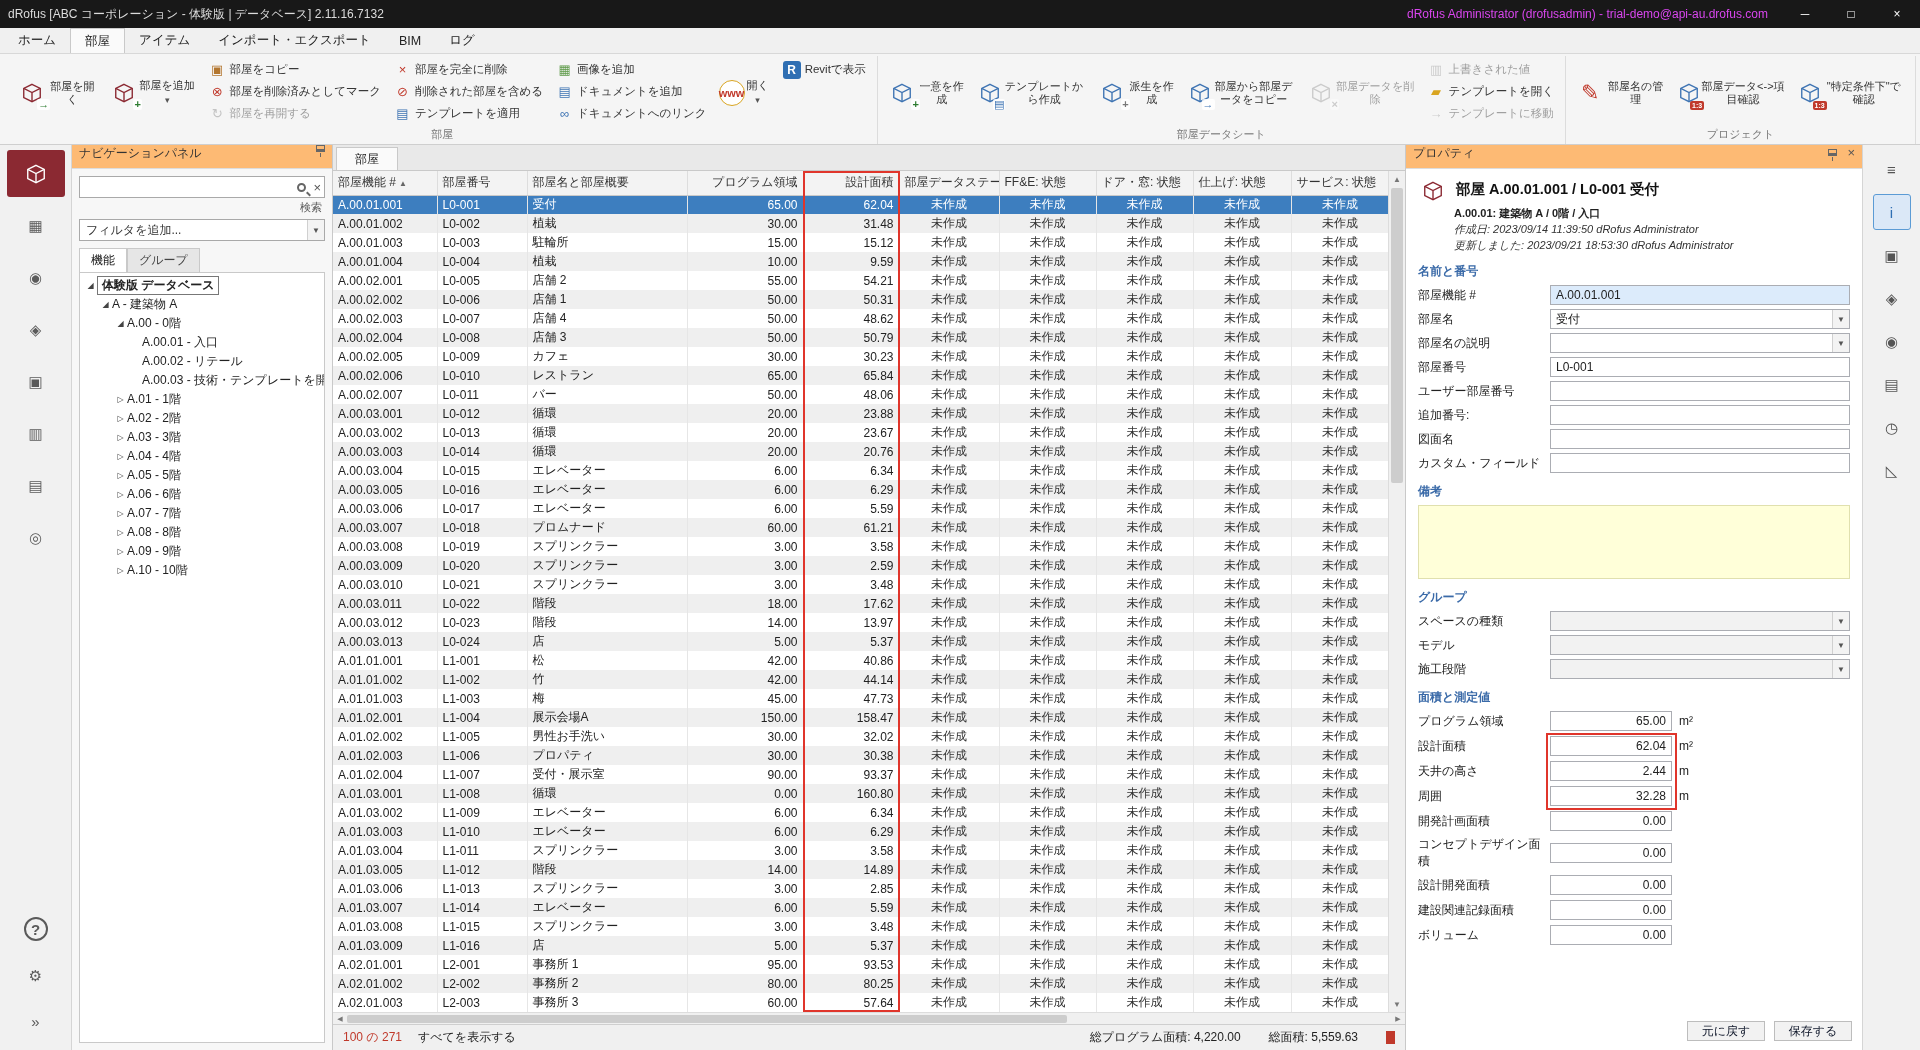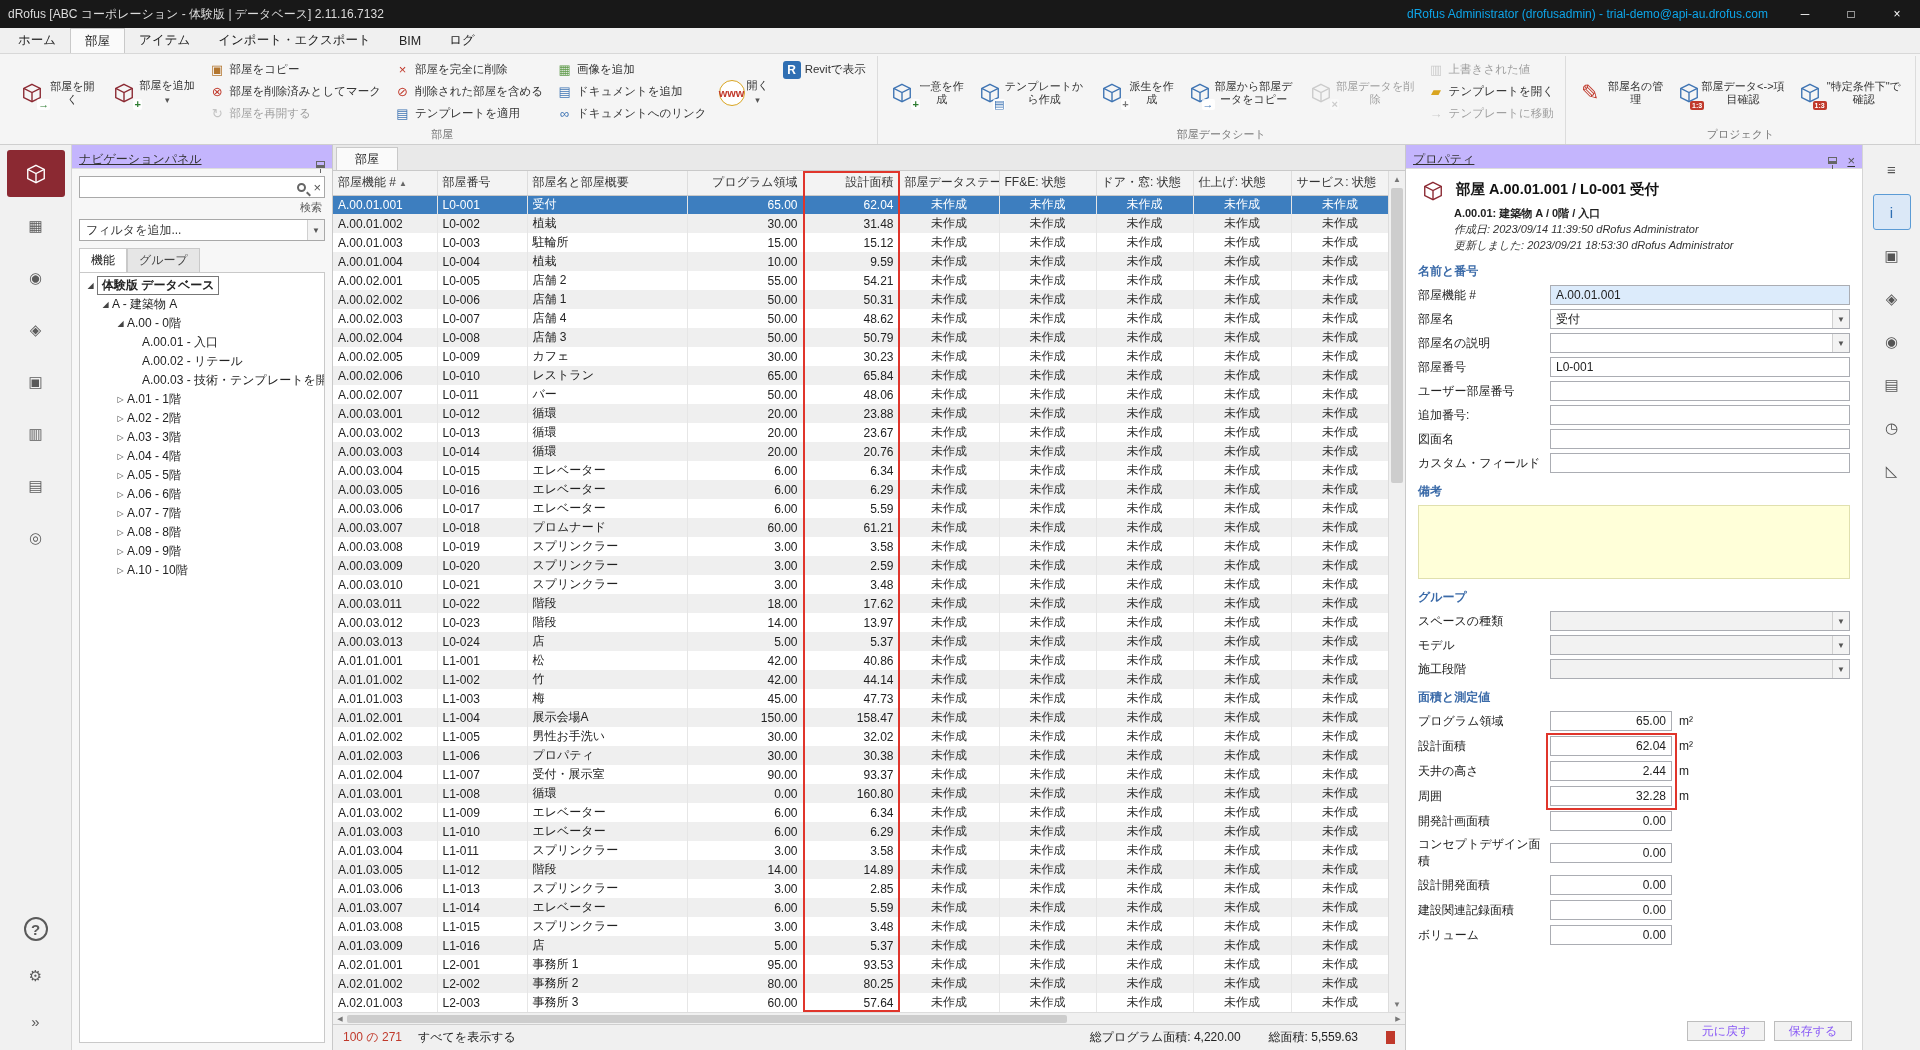--- a/index.html
+++ b/index.html
@@ -2,21 +2,21 @@
 <html style="--accent: #8B2932; --selection: #3d7ebf; --annotation: #e0352b;"><head>
 <meta charset="utf-8">
 <style>
   * { box-sizing: border-box; margin: 0; padding: 0; }
   :root { --accent:#8B2932; --selection:#3d7ebf; --annotation:#e0352b; }
   body { font-family: "Liberation Sans","DejaVu Sans",sans-serif; background:#444; }
   .app { width:1920px; height:1050px; position:relative; background:#e8e8e8; color:#222; font-size:12px; overflow:hidden; }
 
   
   .titlebar { height:28px; background:#181818; color:#dcdcdc; display:flex; align-items:center; padding-left:8px; font-size:12px; }
-  .tb-user { margin-left:auto; color:#0ea5e9; }
+  .tb-user { margin-left:auto; color:#d946ef; }
   .win-btns { display:flex; margin-left:14px; }
   .win-btn { width:46px; height:28px; display:flex; align-items:center; justify-content:center; color:#fff; font-size:12px; }
 
   
   .menubar { height:26px; background:#f0f0f0; border-bottom:1px solid #d8d8d8; display:flex; align-items:stretch; padding-left:4px; }
   .menu-item { padding:0 14px; display:flex; align-items:center; font-size:12.5px; color:#222; }
   .menu-item.active { background:#fafafa; border:1px solid #c9c9c9; border-bottom:none; }
 
   
   .ribbon { height:91px; background:#f5f5f5; border-bottom:1px solid #cfcfcf; display:flex; padding:2px 4px 0 8px; }
@@ -46,21 +46,21 @@
   
   .leftstrip { width:72px; background:#f1f1f1; border-right:1px solid #d5d5d5; display:flex; flex-direction:column; align-items:center; padding-top:5px; gap:5px; }
   .ls-btn { width:58px; height:47px; display:flex; align-items:center; justify-content:center; border-radius:3px; color:#5a5a5a; font-size:23px; }
   .ls-btn.active { background:var(--accent); color:#fff; }
   .ls-bottom { margin-top:auto; display:flex; flex-direction:column; gap:12px; padding-bottom:12px; align-items:center; }
   .ls-bottom .ls-btn { height:34px; font-size:20px; }
   .help-circle { width:24px; height:24px; border:2px solid #5a5a5a; border-radius:50%; display:flex; align-items:center; justify-content:center; font-size:15px; font-weight:bold; }
 
   
   .navpanel { width:261px; background:#f7f7f7; border-right:1px solid #c9c9c9; display:flex; flex-direction:column; }
-  .panel-header { height:24px; background:#c4b5fd; border-bottom:1px solid #ddd; display:flex; align-items:flex-end; gap:8px; padding:0 7px; font-size:12px; color:#333;text-decoration:underline; }
+  .panel-header { height:24px; background:#fdba74; border-bottom:1px solid #ddd; display:flex; align-items:flex-start; gap:8px; padding:0 7px; font-size:12px; color:#333; }
   .ph-sp { margin-left:auto; display:flex; gap:10px; align-items:center; }
   .pin-icon { display:inline-block; width:9px; height:7px; border:1px solid #666; border-bottom:3px solid #666; position:relative; }
   .pin-icon::after { content:''; position:absolute; left:3px; top:7px; width:1px; height:4px; background:#666; }
   .x-icon { color:#555; font-size:13px; }
   .nav-search { margin:7px 7px 0; position:relative; }
   .nav-search input { width:100%; height:22px; border:1px solid #a9a9a9; padding:0 44px 0 6px; font-size:12px; background:#fff; }
   .search-icons { position:absolute; right:4px; top:4px; display:flex; gap:7px; align-items:center; }
   .mag { width:9px; height:9px; border:2px solid #666; border-radius:50%; position:relative; display:inline-block; }
   .mag::after { content:''; position:absolute; width:5px; height:2px; background:#666; transform:rotate(45deg); left:7px; top:8px; }
   .search-label { text-align:right; font-size:11px; color:#555; margin:2px 10px 2px 0; }
@@ -116,21 +116,21 @@
   .fctl { flex:1; height:20px; border:1px solid #abadb3; background:#fff; display:flex; align-items:center; padding:0 5px; font-size:12px; position:relative; }
   .fctl.hl { background:#dcebfb; }
   .fctl.dim { background:#f2f2f2; }
   .notes { height:74px; background:#ffffd9; border:1px solid #e0e0ae; }
   .areas-wrap { position:relative; }
   .arow { display:flex; align-items:center; margin-bottom:5px; }
   .ainput { width:122px; height:20px; border:1px solid #abadb3; display:flex; align-items:center; justify-content:flex-end; padding:0 5px; font-size:12px; flex:none; }
   .aunit { margin-left:7px; font-size:12px; }
   .redbox-props { position:absolute; left:128px; top:22px; width:131px; height:77px; border:2px solid var(--annotation); pointer-events:none; z-index:5; }
   .props-footer { height:36px; display:flex; justify-content:flex-end; gap:9px; padding:7px 10px; }
-  .pbtn { width:78px; height:20px; border:1px solid #bdbdbd; background:#f2f2f2; color:#8b5cf6; font-size:12px; display:flex; align-items:center; justify-content:center; }
+  .pbtn { width:78px; height:20px; border:1px solid #bdbdbd; background:#f2f2f2; color:#0f172a; font-size:12px; display:flex; align-items:center; justify-content:center; }
 
   
   .rightstrip { width:58px; background:#f1f1f1; border-left:1px solid #d5d5d5; display:flex; flex-direction:column; align-items:center; padding-top:6px; gap:7px; }
   .rs-btn { width:38px; height:36px; display:flex; align-items:center; justify-content:center; color:#555; font-size:19px; border:1px solid transparent; border-radius:3px; }
   .rs-btn.active { border-color:#5b9bd5; background:#dbe8f7; color:#2f6fb3; }
 </style>
 </head>
 <body>
 
 <div class="app">

